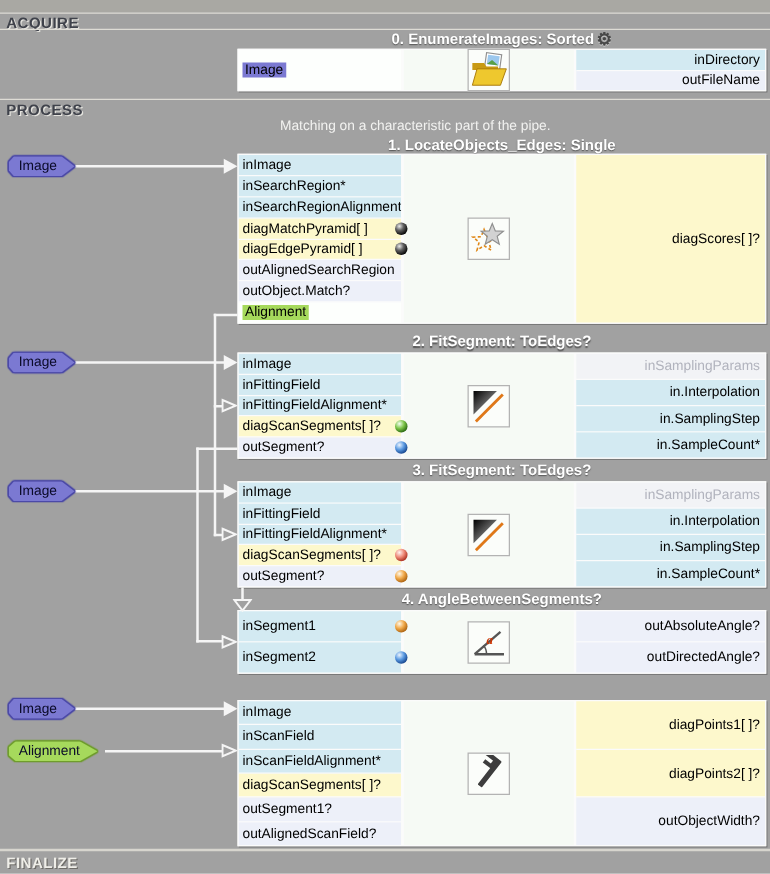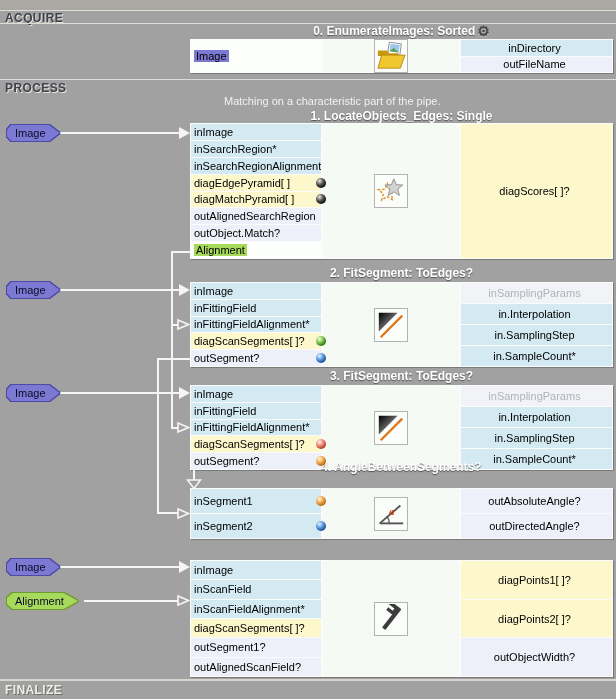--- a/index.html
+++ b/index.html
@@ -33,21 +33,21 @@
     width:136px;border-left:2px solid #fbfbfb;border-right:2px solid #fbfbfb;
     background:#f6faf5;display:flex;align-items:center;justify-content:center;position:relative;
   }
   .col-right{flex:1;display:flex;flex-direction:column;}
   .row{
     position:relative;flex:1;display:flex;align-items:center;
     padding:0 2px 0 3px;border-bottom:1px solid #fbfbfb;white-space:nowrap;overflow:visible;
   }
   .row:last-child,.rrow:last-child{border-bottom:none;}
   .rrow{
-    position:relative;flex:1;display:flex;align-items:center;justify-content:center;
+    position:relative;flex:1;display:flex;align-items:center;justify-content:flex-end;
     padding-right:4px;border-bottom:1px solid #fbfbfb;white-space:nowrap;
   }
   .bg-in{background:#d3eaf2;}
   .bg-diag{background:#fdf8cc;}
   .bg-out{background:#edf0f9;}
   .bg-white{background:#fdfffd;}
   .bg-param{background:#f2f3f6;color:#b1b3bd;}
   .hl-blue{background:#7b79d2;padding:0 2px;}
   .hl-green{background:#a6d95c;padding:0 2px;}
   .sphere{position:absolute;right:-5px;top:50%;margin-top:-5px;width:10px;height:10px;border-radius:50%;z-index:4;}
@@ -128,25 +128,25 @@
       <div class="row bg-in">
           <span>inImage</span>
         </div>
       <div class="row bg-in">
           <span>inSearchRegion*</span>
         </div>
       <div class="row bg-in">
           <span>inSearchRegionAlignment*</span>
         </div>
       <div class="row bg-diag">
+          <span>diagMatchPyramid[ ]</span>
+          <span class="sphere dark"></span>
+        </div>
+      <div class="row bg-diag">
           <span>diagEdgePyramid[ ]</span>
-          <span class="sphere dark"></span>
-        </div>
-      <div class="row bg-diag">
-          <span>diagMatchPyramid[ ]</span>
           <span class="sphere dark"></span>
         </div>
       <div class="row bg-out">
           <span>outAlignedSearchRegion</span>
         </div>
       <div class="row bg-out">
           <span>outObject.Match?</span>
         </div>
       <div class="row bg-white">
           <span class="hl-green">Alignment</span>
@@ -264,21 +264,21 @@
         </div>
       <div class="rrow bg-in">
           <span>in.SamplingStep</span>
         </div>
       <div class="rrow bg-in">
           <span>in.SampleCount*</span>
         </div>
     </div>
   </div>
 
-  <div class="block-header" style="top:460px"><span>4. AngleBetweenSegments?</span></div>
+  <div class="block-header" style="top:472px"><span>4. AngleBetweenSegments?</span></div>
   <div class="block" style="top:488px;height:51px">
     <div class="col-left">
       <div class="row bg-in">
           <span>inSegment1</span>
           <span class="sphere orange"></span>
         </div>
       <div class="row bg-in">
           <span>inSegment2</span>
           <span class="sphere blue"></span>
         </div>

